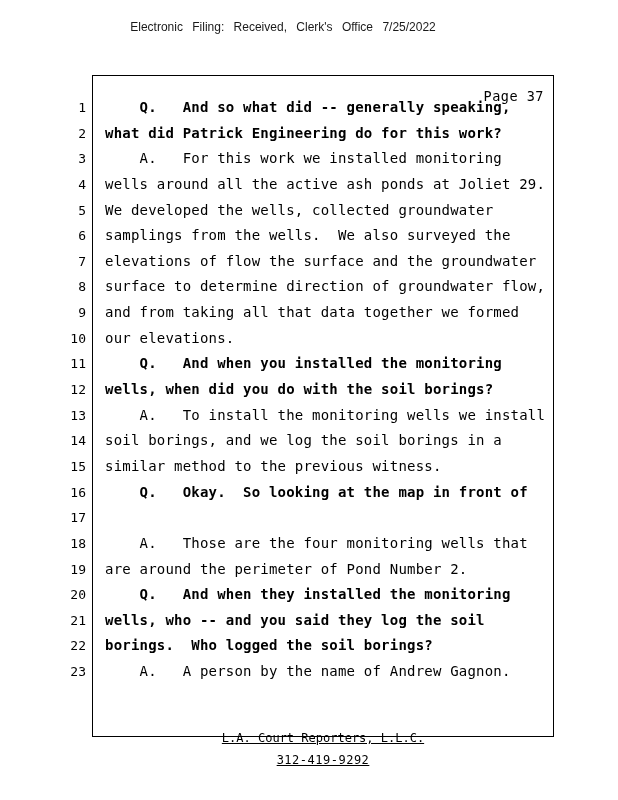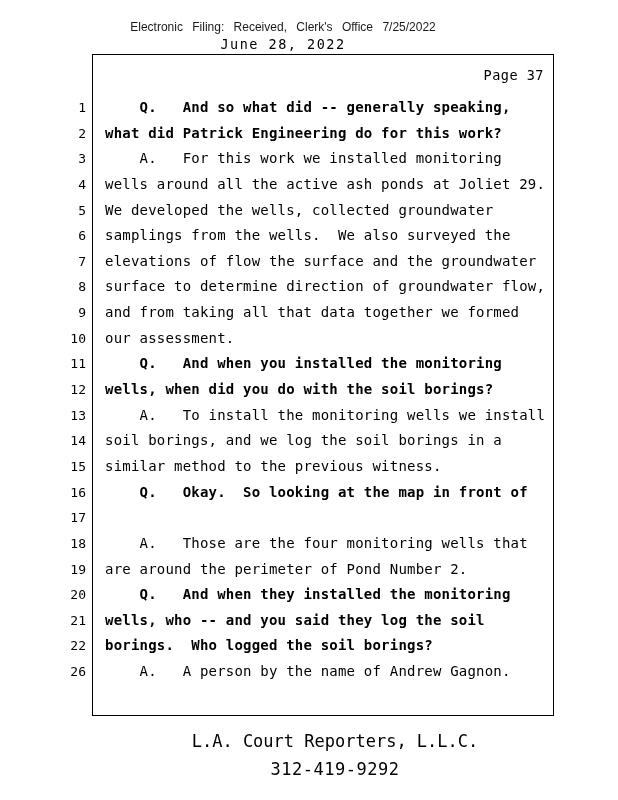--- a/index.html
+++ b/index.html
@@ -32,21 +32,21 @@
       top: 36px;
       left: 0;
       width: 100%;
       text-align: center;
       font-size: 13.5px;
       letter-spacing: 1.5px;
     }
     .page-box {
       position: absolute;
       left: 92px;
-      top: 54px;
+      top: 75px;
       width: 462px;
       height: 662px;
       border: 1.5px solid #000000;
       box-sizing: border-box;
       background: transparent;
     }
     .page-label {
       position: absolute;
       top: 12px;
       right: 9px;
@@ -76,67 +76,67 @@
       font-size: 14px;
       letter-spacing: 0.2px;
       white-space: pre;
     }
     .row.bold .txt {
       font-weight: bold;
     }
     .footer {
       position: absolute;
       top: 731px;
-      left: 104px;
+      left: 92px;
       width: 462px;
       text-align: center;
-      font-size: 17px;
+      font-size: 12px;
+      text-decoration: underline;
     }
     .footer .phone {
       margin-top: 8px;
       letter-spacing: 0.5px;
     }
   </style>
 </head>
 <body>
 
 <div class="sheet">
 
   <div class="stamp">Electronic Filing: Received, Clerk's Office 7/25/2022</div>
 
-  <div class="date-line">June 28, 2022</div>
 
   <div class="page-box">
     <div class="page-label">Page 37</div>
   </div>
 
   <div class="rows">
       <div class="row bold"><span class="num">1</span><span class="txt">    Q.   And so what did -- generally speaking,</span></div>
       <div class="row bold"><span class="num">2</span><span class="txt">what did Patrick Engineering do for this work?</span></div>
       <div class="row"><span class="num">3</span><span class="txt">    A.   For this work we installed monitoring</span></div>
       <div class="row"><span class="num">4</span><span class="txt">wells around all the active ash ponds at Joliet 29.</span></div>
       <div class="row"><span class="num">5</span><span class="txt">We developed the wells, collected groundwater</span></div>
       <div class="row"><span class="num">6</span><span class="txt">samplings from the wells.  We also surveyed the</span></div>
       <div class="row"><span class="num">7</span><span class="txt">elevations of flow the surface and the groundwater</span></div>
       <div class="row"><span class="num">8</span><span class="txt">surface to determine direction of groundwater flow,</span></div>
       <div class="row"><span class="num">9</span><span class="txt">and from taking all that data together we formed</span></div>
-      <div class="row"><span class="num">10</span><span class="txt">our assessment.</span></div>
+      <div class="row"><span class="num">10</span><span class="txt">our elevations.</span></div>
       <div class="row bold"><span class="num">11</span><span class="txt">    Q.   And when you installed the monitoring</span></div>
       <div class="row bold"><span class="num">12</span><span class="txt">wells, when did you do with the soil borings?</span></div>
       <div class="row"><span class="num">13</span><span class="txt">    A.   To install the monitoring wells we install</span></div>
       <div class="row"><span class="num">14</span><span class="txt">soil borings, and we log the soil borings in a</span></div>
       <div class="row"><span class="num">15</span><span class="txt">similar method to the previous witness.</span></div>
       <div class="row bold"><span class="num">16</span><span class="txt">    Q.   Okay.  So looking at the map in front of</span></div>
       <div class="row bold"><span class="num">17</span></div>
       <div class="row"><span class="num">18</span><span class="txt">    A.   Those are the four monitoring wells that</span></div>
       <div class="row"><span class="num">19</span><span class="txt">are around the perimeter of Pond Number 2.</span></div>
       <div class="row bold"><span class="num">20</span><span class="txt">    Q.   And when they installed the monitoring</span></div>
       <div class="row bold"><span class="num">21</span><span class="txt">wells, who -- and you said they log the soil</span></div>
       <div class="row bold"><span class="num">22</span><span class="txt">borings.  Who logged the soil borings?</span></div>
-      <div class="row"><span class="num">26</span><span class="txt">    A.   A person by the name of Andrew Gagnon.</span></div>
+      <div class="row"><span class="num">23</span><span class="txt">    A.   A person by the name of Andrew Gagnon.</span></div>
     </div>
 
   <div class="footer">
     <div class="company">L.A. Court Reporters, L.L.C.</div>
     <div class="phone">312-419-9292</div>
   </div>
 
 </div>
 
 </body></html>

